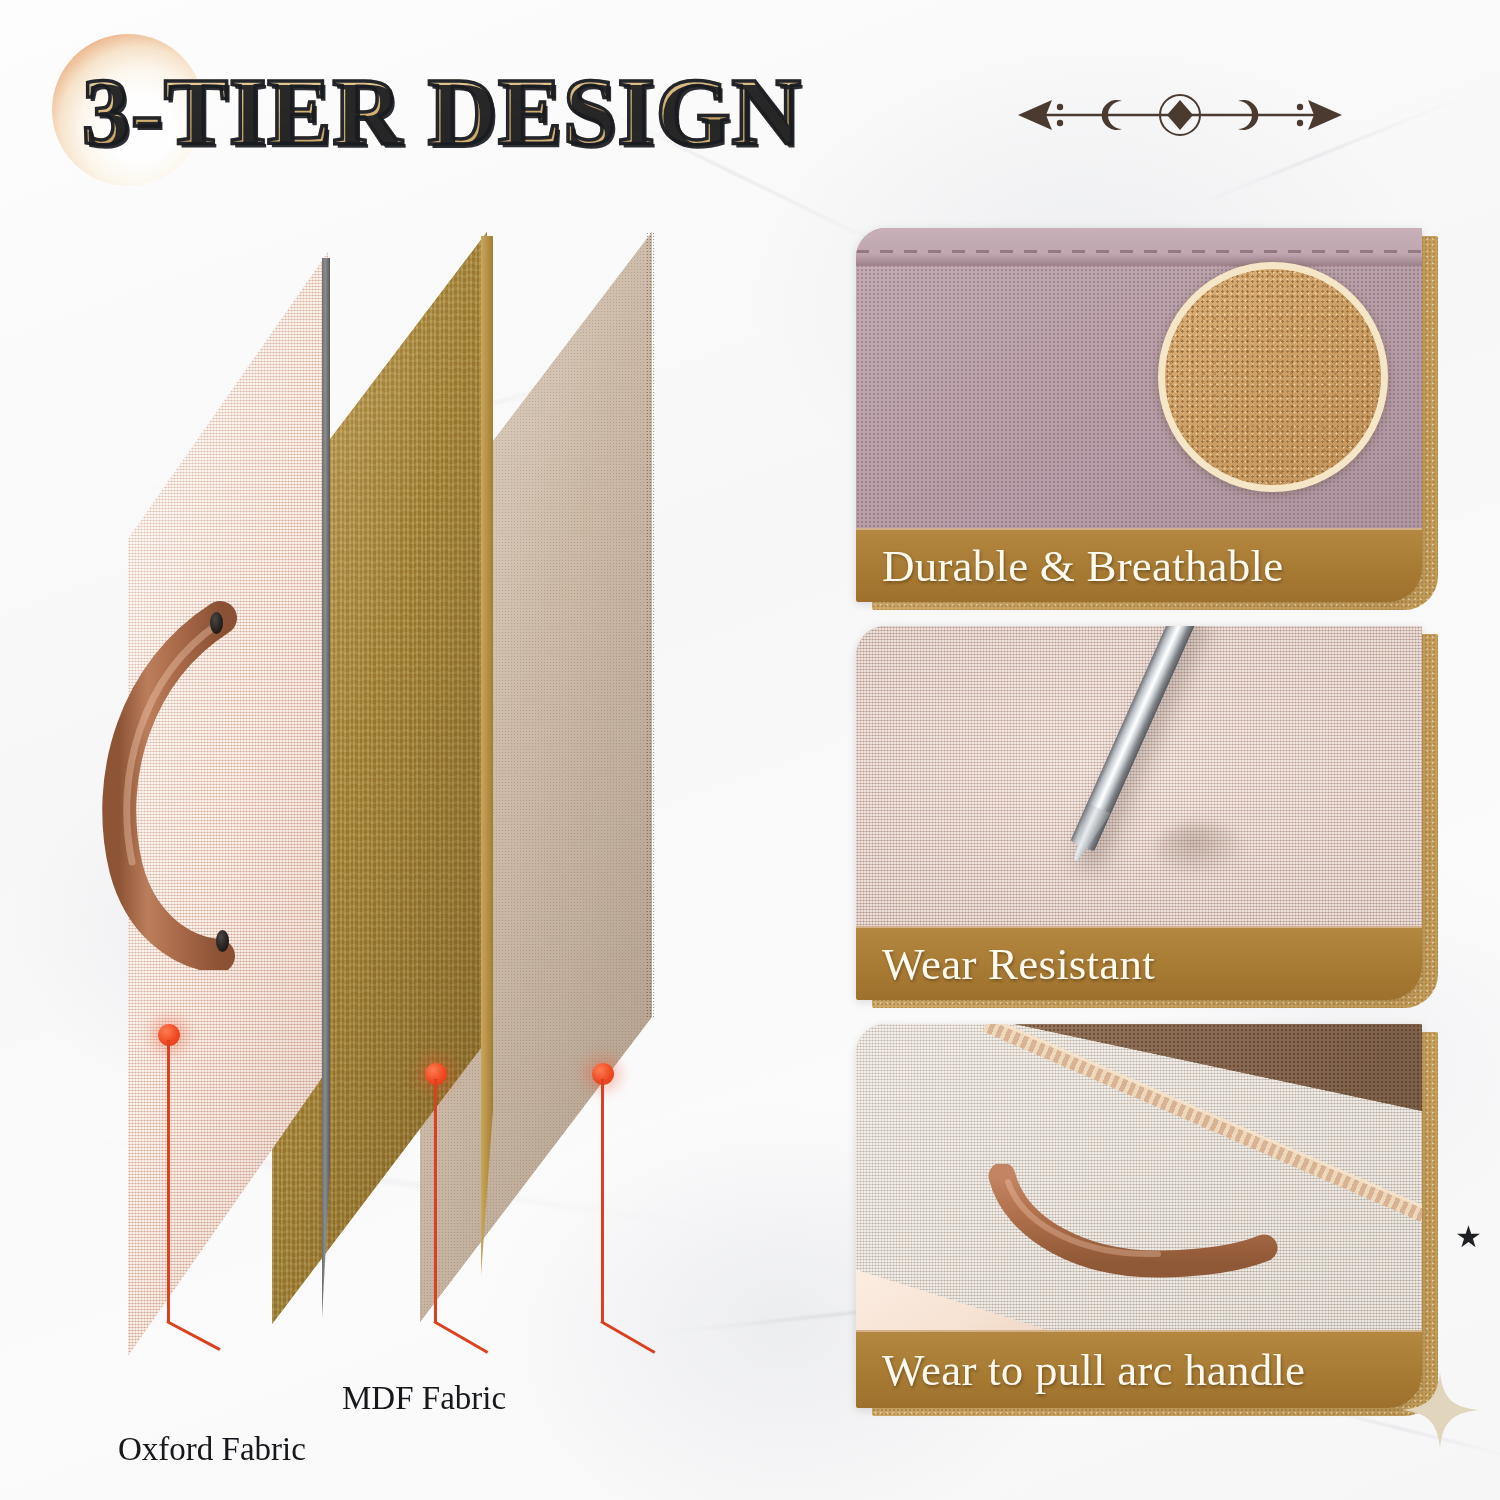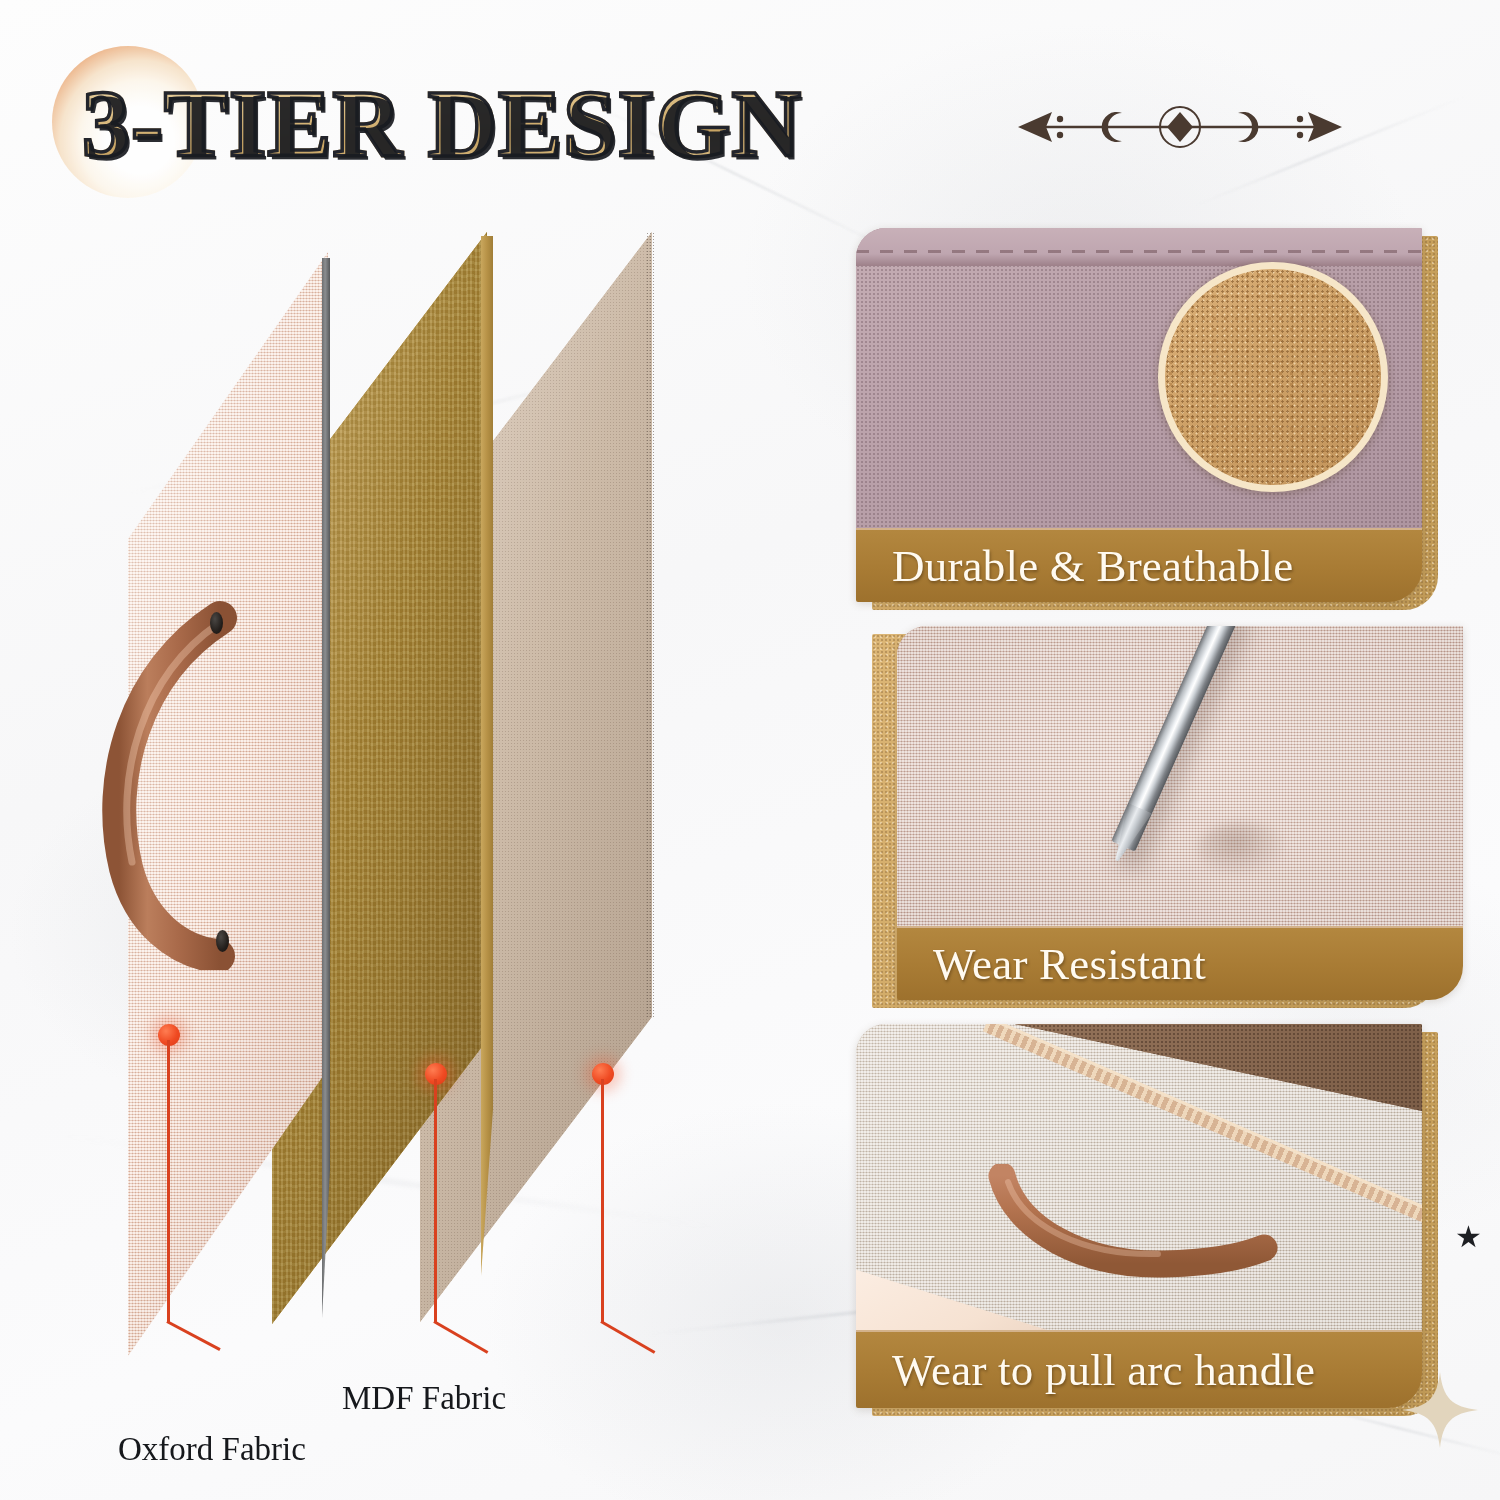--- a/index.html
+++ b/index.html
@@ -32,21 +32,21 @@
     position: absolute;
     background: linear-gradient(90deg, rgba(186,190,196,0) 0%, rgba(186,190,196,0.55) 45%, rgba(186,190,196,0) 100%);
     height: 2px;
     border-radius: 50%;
     filter: blur(1.4px);
   }
   .vein.v2 { height: 3px; filter: blur(2.6px); opacity: .55; }
   .vein.v3 { height: 1.5px; filter: blur(1px); opacity: .7; }
 
   
-  .header { position: absolute; left: 0; top: 12px; width: 1192px; height: 210px; }
+  .header { position: absolute; left: 0; top: 0; width: 1192px; height: 210px; }
 
   .title-badge {
     position: absolute;
     left: 52px; top: 34px;
     width: 152px; height: 152px;
     border-radius: 50%;
     background: radial-gradient(circle at 58% 62%, #ffffff 26%, #fdf6ea 46%, #f6e0c4 62%, #e8a06a 80%, #d94a28 97%);
     opacity: .85;
     filter: blur(0.6px);
   }
@@ -287,21 +287,21 @@
     background: linear-gradient(180deg, #b3873f 0%, #a87b34 55%, #9d712d 100%);
     border-top: 2px solid #d3b28b;
     display: flex;
     align-items: center;
   }
   .caption-text {
     color: #fffaf0;
     font-family: "Liberation Serif", "DejaVu Serif", serif;
     font-size: 45px;
     letter-spacing: 0.2px;
-    padding-left: 36px;
+    padding-left: 26px;
     text-shadow: 1px 2px 3px rgba(60,38,12,0.45);
     white-space: nowrap;
   }
 
   
   .star-deco { position: absolute; color: #1d1f23; font-size: 30px; line-height: 1; }
   .sparkle { position: absolute; }
 </style>
 </head>
 <body>
@@ -416,21 +416,21 @@
           <div class="cork-circle"></div>
         </div>
         <div class="caption-bar" style="height:74px;">
           <span class="caption-text">Durable &amp; Breathable</span>
         </div>
       </div>
     </div>
 
     <div class="card" style="top:398px; height:382px;">
       <div class="card-backing" style="height:374px;"></div>
-      <div class="card-body" style="height:374px;margin-left:41px;">
+      <div class="card-body" style="height:374px;">
         <div class="photo" style="height:300px;">
           <div class="p2-surface"></div>
           <div class="awl-dimple"></div>
           <div class="awl">
             <div class="awl-tip"></div>
           </div>
         </div>
         <div class="caption-bar" style="height:74px;">
           <span class="caption-text">Wear Resistant</span>
         </div>

